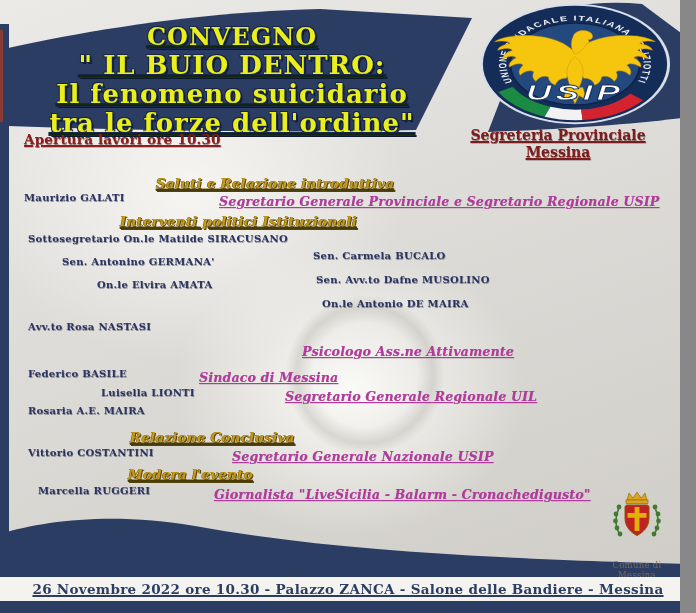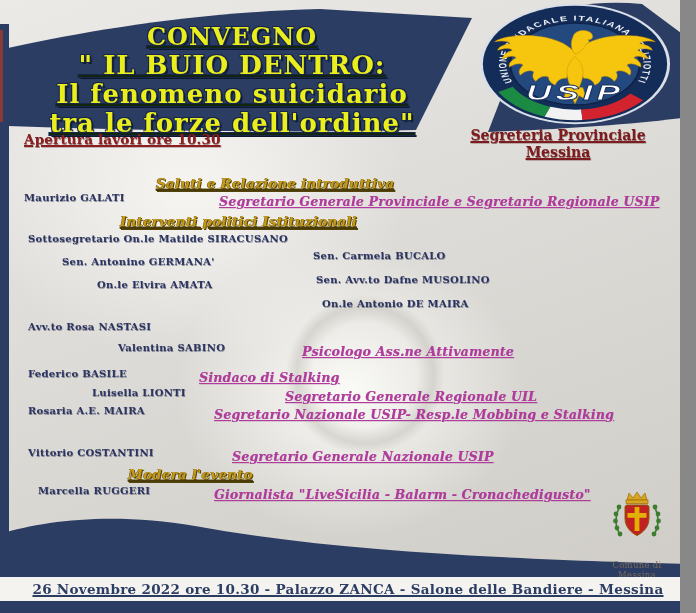--- a/index.html
+++ b/index.html
@@ -129,30 +129,29 @@
   <div class="abs gold" style="left:120px;top:213px;">Interventi politici Istituzionali</div>
 
   <span class="abs pname" style="left:28px;top:233px;">Sottosegretario On.le Matilde SIRACUSANO</span>
   <span class="abs pname" style="left:313px;top:250px;">Sen. Carmela BUCALO</span>
   <span class="abs pname" style="left:62px;top:256px;">Sen. Antonino GERMANA'</span>
   <span class="abs pname" style="left:316px;top:274px;">Sen. Avv.to Dafne MUSOLINO</span>
   <span class="abs pname" style="left:97px;top:279px;">On.le Elvira AMATA</span>
   <span class="abs pname" style="left:322px;top:298px;">On.le Antonio DE MAIRA</span>
 
   <span class="abs pname" style="left:28px;top:321px;">Avv.to Rosa NASTASI</span>
-  <span class="abs pname" style="left:118px;top:342px;">Valentina SABINO</span>
   <span class="abs prole" style="left:302px;top:344px;">Psicologo Ass.ne Attivamente</span>
 
   <span class="abs pname" style="left:28px;top:368px;">Federico BASILE</span>
-  <span class="abs prole" style="left:199px;top:370px;">Sindaco di Stalking</span>
-  <span class="abs pname" style="left:92px;top:387px;">Luisella LIONTI</span>
+  <span class="abs prole" style="left:199px;top:370px;">Sindaco di Messina</span>
+  <span class="abs pname" style="left:101px;top:387px;">Luisella LIONTI</span>
   <span class="abs prole" style="left:285px;top:389px;">Segretario Generale Regionale UIL</span>
   <span class="abs pname" style="left:28px;top:405px;">Rosaria A.E. MAIRA</span>
-  <span class="abs prole" style="left:214px;top:407px;">Segretario Nazionale USIP- Resp.le Mobbing e Stalking</span>
-
+
+  <div class="abs gold" style="left:130px;top:429px;">Relazione Conclusiva</div>
 
   <span class="abs prole" style="left:232px;top:449px;">Segretario Generale Nazionale USIP</span>
   <span class="abs pname" style="left:28px;top:447px;">Vittorio COSTANTINI</span>
 
   <div class="abs gold" style="left:128px;top:466px;">Modera l'evento</div>
 
   <span class="abs pname" style="left:38px;top:485px;">Marcella RUGGERI</span>
   <span class="abs prole" style="left:214px;top:487px;">Giornalista "LiveSicilia - Balarm - Cronachedigusto"</span>
 
   <div class="abs left-edge"></div>

